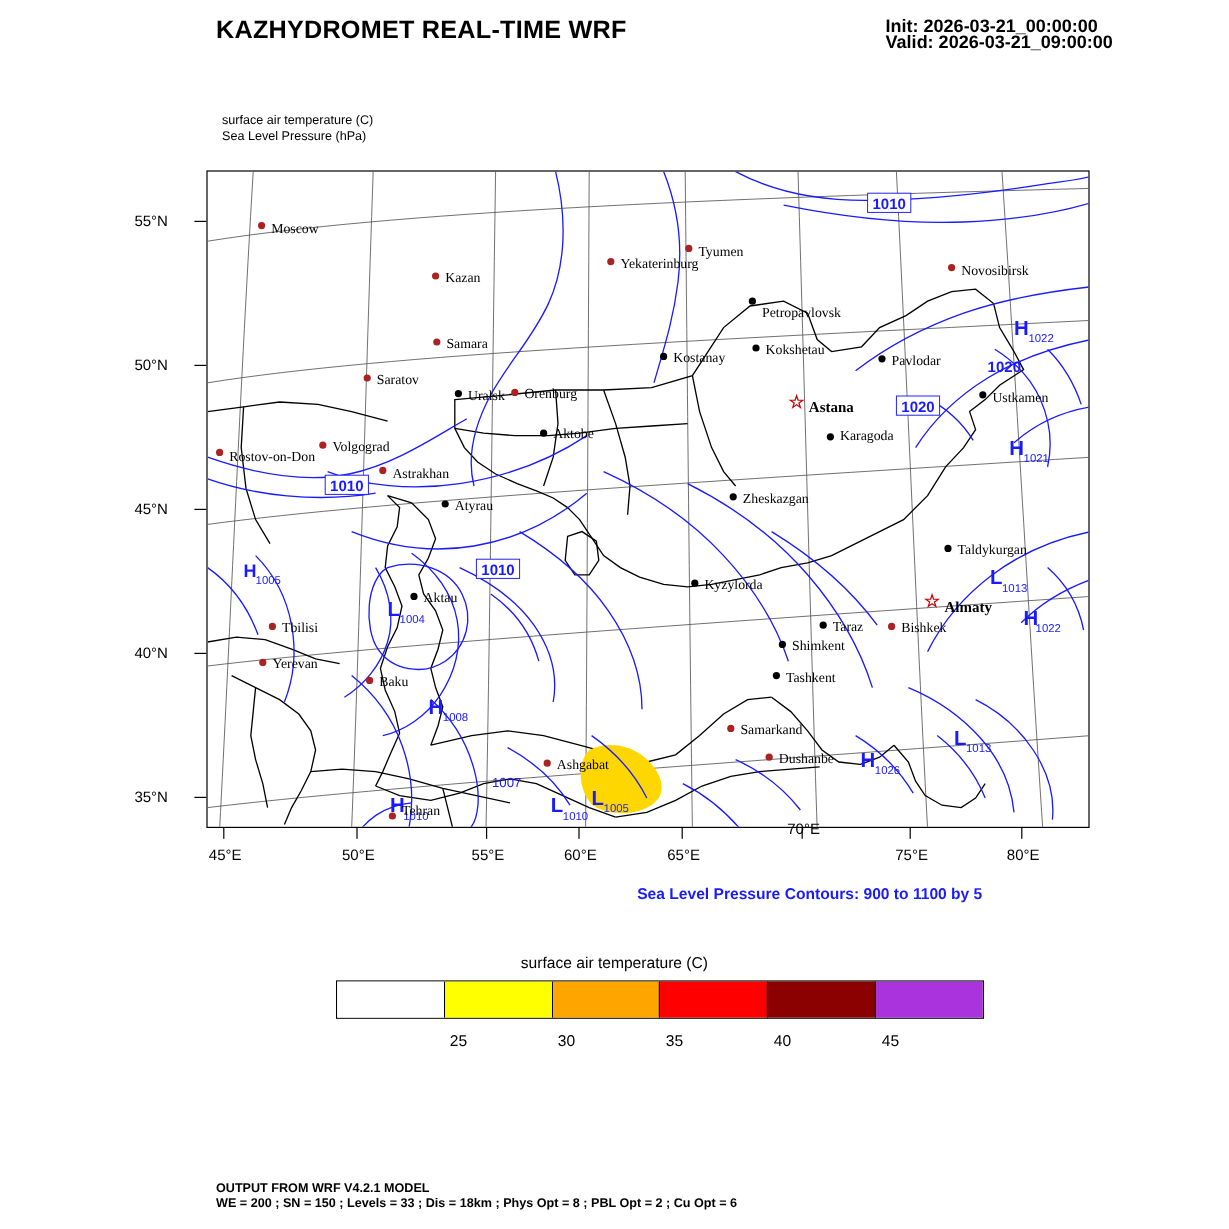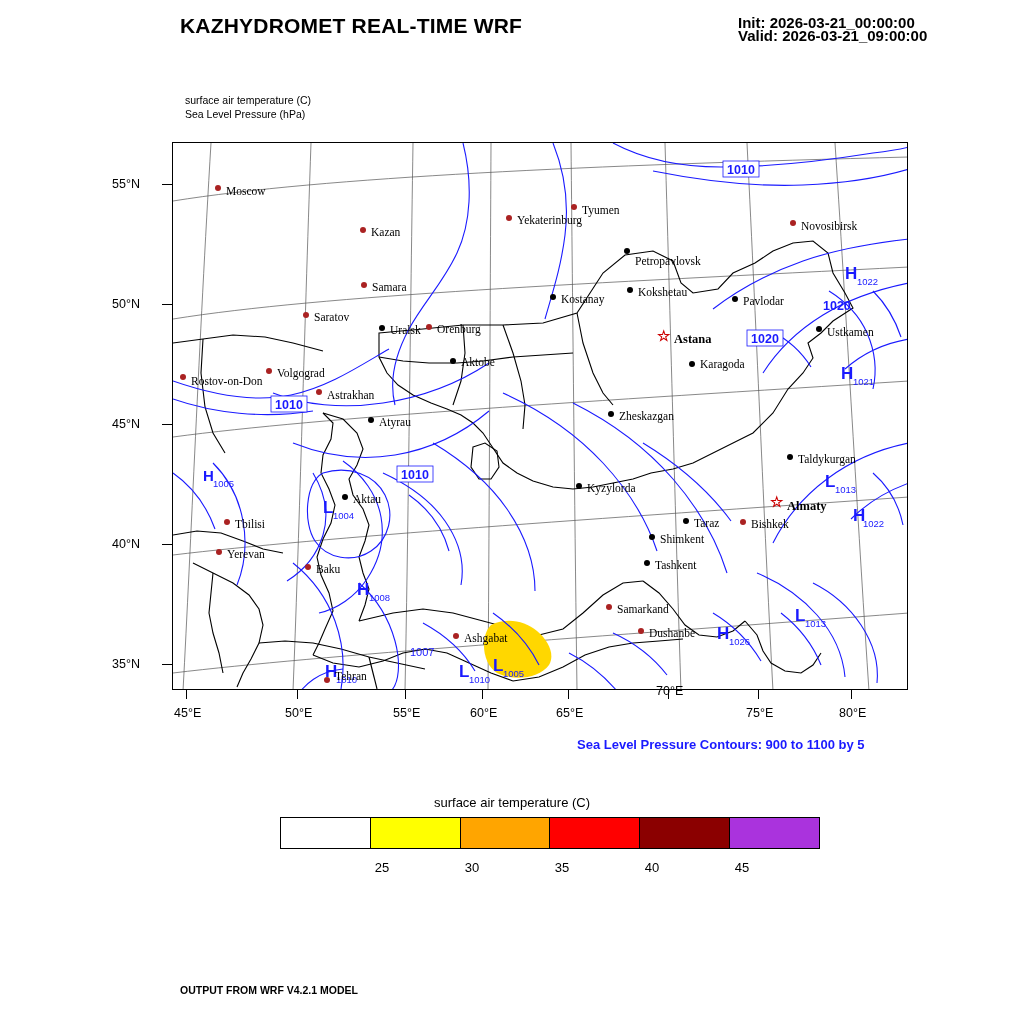--- a/index.html
+++ b/index.html
@@ -33,21 +33,21 @@
     background:#fff;
   }
   #map-svg{position:absolute;left:0;top:0;}
   
   .axis-lab{
     font-size:12.5px;
   }
   
   #contour-note{
     left:531px;top:737px;
-    font-size:13px;color:#1a1aff;font-weight:bold;margin-left:46px;
+    font-size:13px;color:#1a1aff;font-weight:bold;
   }
   
   #cb-title{
     left:0;top:795px;width:1024px;text-align:center;
     font-size:13px;
   }
   #colorbar{
     left:280px;top:817px;width:540px;height:32px;
     border:1px solid #000;box-sizing:border-box;
     display:flex;
@@ -451,13 +451,14 @@
 <div class="abs" id="cb-ticks">
     <span style="left: 90px;">25</span>
     <span style="left: 180px;">30</span>
     <span style="left: 270px;">35</span>
     <span style="left: 360px;">40</span>
     <span style="left: 450px;">45</span>
   </div>
 
 <div class="abs" id="footer">
   <div>OUTPUT FROM WRF V4.2.1 MODEL</div>
+  <div>WE = 200 ; SN = 150 ; Levels = 33 ; Dis = 18km ; Phys Opt = 8 ; PBL Opt = 2 ; Cu Opt = 6</div>
 </div>
 
 </body></html>

